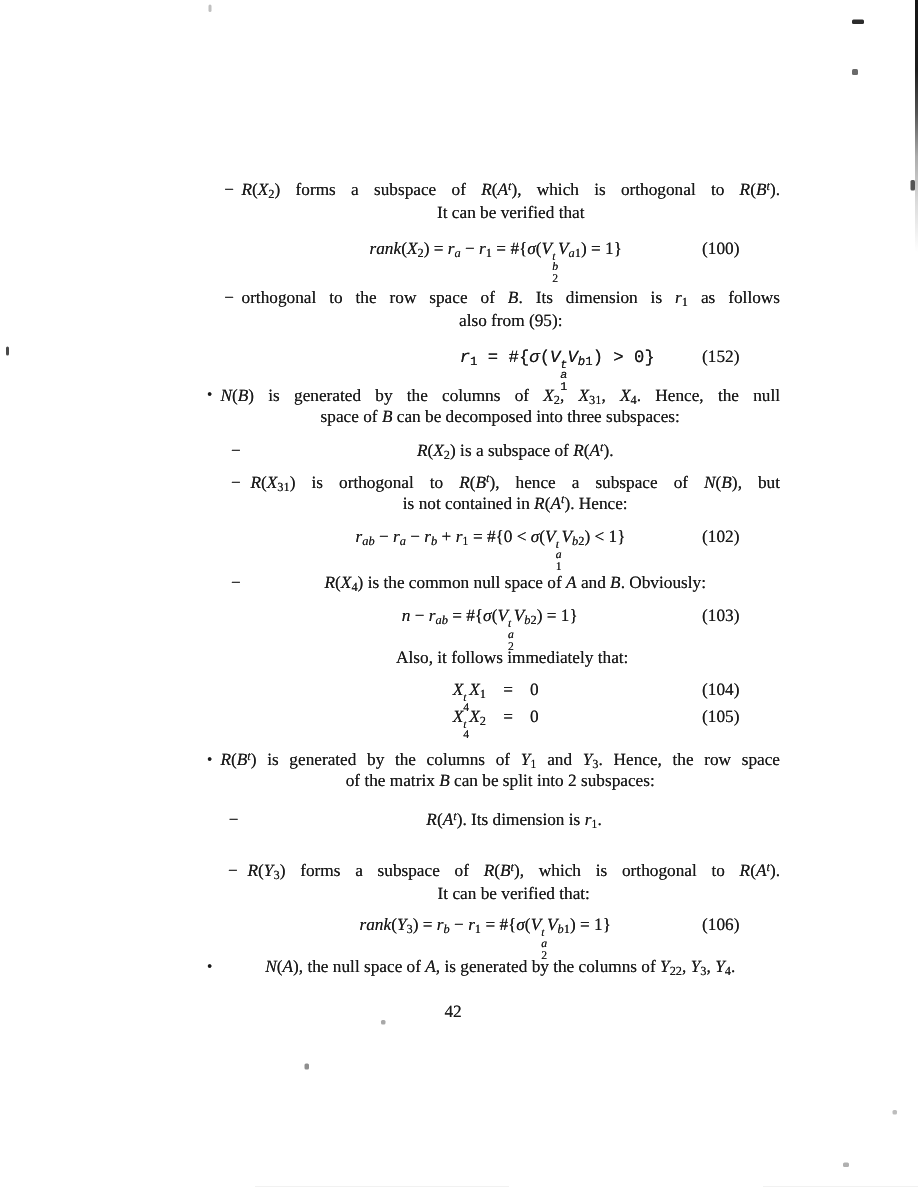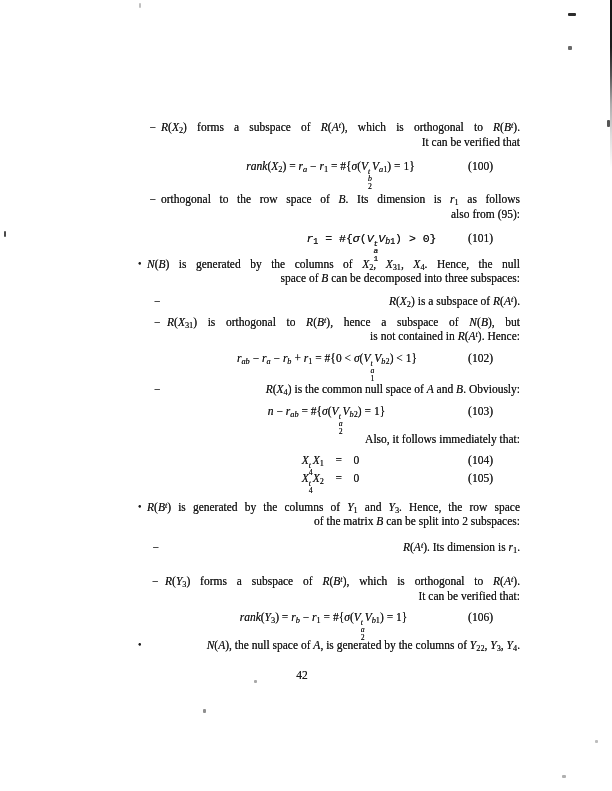--- a/index.html
+++ b/index.html
@@ -12,21 +12,21 @@
     line-height:14.5px;
     color:#1a1a1a;
     overflow:hidden;
     text-shadow:0 0 0.35px rgba(25,25,25,0.85);
   }
   .item{position:absolute;}
   .marker{position:absolute;top:0;}
   .item.dashA .marker{left:-11.5px;}
   .item.dashB .marker{left:-13px;}
   .item.bullet .marker{left:-9px;font-size:10px;}
-  .line{text-align:right;white-space:nowrap;}
+  .line{text-align:center;white-space:nowrap;}
   .line.j{white-space:normal;text-align:justify;text-align-last:justify;}
   .math{font-style:normal;}
   .mi{font-style:italic;}
   sub,sup{font-size:72%;line-height:0;}
   sub{vertical-align:-0.25em;}
   sup{vertical-align:0.42em;}
   .ss{display:inline-flex;flex-direction:column;font-size:68%;line-height:0.95;vertical-align:-0.52em;text-align:left;}
   .ss span{display:block;height:0.95em;}
   .eq{position:absolute;left:150px;width:347px;display:flex;justify-content:center;line-height:15px;}
   .eq-body{white-space:nowrap;}
@@ -111,21 +111,21 @@
   <div class="eq b3">
     <span class="eq-body"><span class="math"><span class="mi">r</span><sub><span>1</span></sub><span> = #{</span><span class="mi">σ</span><span>(</span><span class="mi">V</span><span class="ss">
             <span>
               <span class="mi">t</span>
             </span>
             <span>
               <span class="mi">a</span>
               <span>1</span>
             </span>
           </span><span class="mi">V</span><sub><span class="mi">b</span><span>1</span></sub><span>) &gt; 0}</span></span></span>
-    <span class="eq-no">(101)</span>
+    <span class="eq-no">(152)</span>
   </div>
 
   <div class="item bullet b4">
     <span class="marker">•</span>
     <div class="line j"><span class="math"><span class="mi">N</span><span>(</span><span class="mi">B</span><span>)</span></span> is generated by the columns of <span class="math"><span class="mi">X</span><sub><span>2</span></sub><span>, </span><span class="mi">X</span><sub><span>31</span></sub><span>, </span><span class="mi">X</span><sub><span>4</span></sub></span>. Hence, the null</div>
     <div class="line">space of <span class="math"><span class="mi">B</span></span> can be decomposed into three subspaces:</div>
   </div>
 
   <div class="item dashB b5">
     <span class="marker">−</span>

